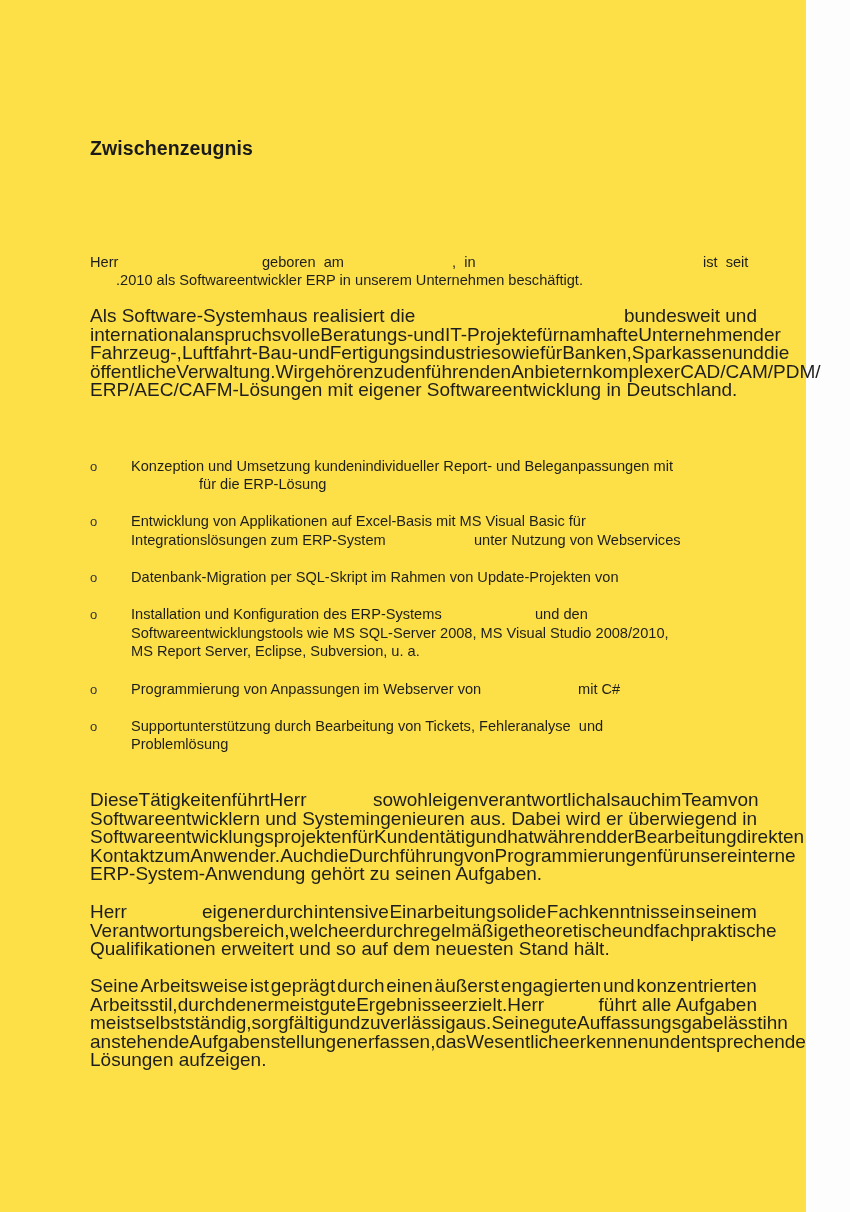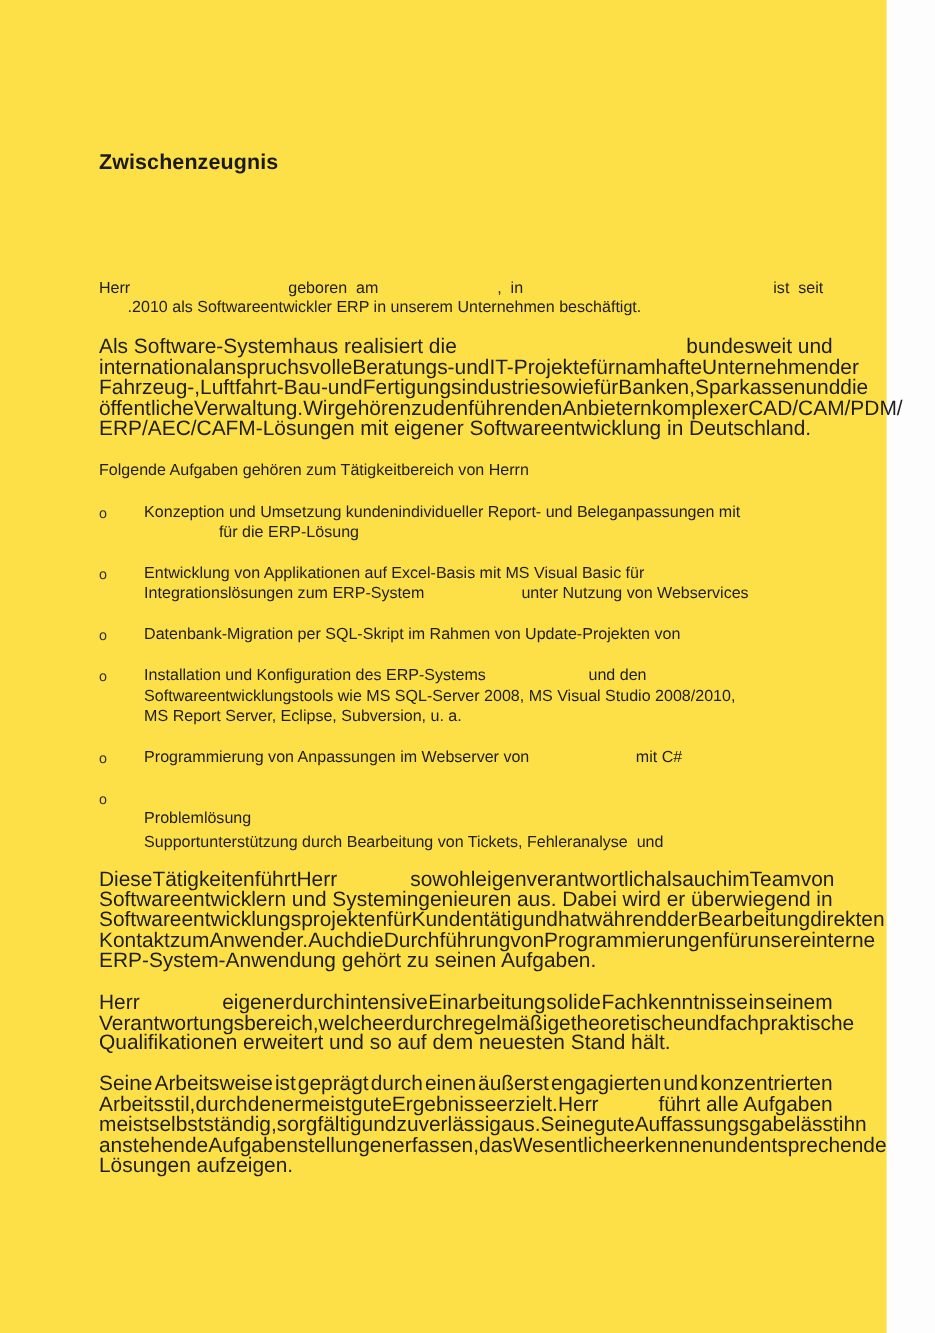--- a/index.html
+++ b/index.html
@@ -53,21 +53,20 @@
         <span id="cp2" style="display: flex; justify-content: space-between; width: 100%;"><span>Fahrzeug-,</span><span>Luftfahrt-</span><span>Bau-</span><span>und</span><span>Fertigungsindustrie</span><span>sowie</span><span>für</span><span>Banken,</span><span>Sparkassen</span><span>und</span><span>die</span></span>
       </div>
     <div class="row">
         <span id="cp3" style="display: flex; justify-content: space-between; width: 100%;"><span>öffentliche</span><span>Verwaltung.</span><span>Wir</span><span>gehören</span><span>zu</span><span>den</span><span>führenden</span><span>Anbietern</span><span>komplexer</span><span>CAD/CAM/PDM/</span></span>
       </div>
     <div class="row last">
         <span>ERP/AEC/CAFM-Lösungen mit eigener Softwareentwicklung in Deutschland.</span>
       </div>
   </div>
 
-  <span class="ln" style="left:90px; top:419px;">Folgende Aufgaben gehören zum Tätigkeitbereich von Herrn</span>
 
   <div>
 
     <div>
       <span class="bullet" style="top:458px;">o</span>
       <span class="ln" style="left:131px; top:457px;">Konzeption und Umsetzung kundenindividueller Report- und Beleganpassungen mit</span>
       <span class="ln" style="left:199px; top:475px;">für die ERP-Lösung</span>
     </div>
 
     <div>
@@ -91,21 +90,21 @@
     </div>
 
     <div>
       <span class="bullet" style="top:681px;">o</span>
       <span class="ln" style="left:131px; top:680px;">Programmierung von Anpassungen im Webserver von</span>
       <span class="ln" style="left:578px; top:680px;">mit C#</span>
     </div>
 
     <div>
       <span class="bullet" style="top:718px;">o</span>
-      <span class="ln" style="left:131px; top:717px;margin-top:40px;">Supportunterstützung durch Bearbeitung von Tickets, Fehleranalyse  und</span>
+      <span class="ln" style="left:131px; top:717px;">Supportunterstützung durch Bearbeitung von Tickets, Fehleranalyse  und</span>
       <span class="ln" style="left:131px; top:735px;">Problemlösung</span>
     </div>
   </div>
 
   <div class="just" style="top:791px;">
     <div class="row">
       <span style="display: block; justify-content: space-between; width: 178px;"><span id="ap0a" style="display: flex; justify-content: space-between; width: 178px;"><span>Diese</span><span>Tätigkeiten</span><span>führt</span><span>Herr</span></span></span>
       <span style="display: block; justify-content: space-between; width: 384px;"><span id="ap0b" style="display: flex; justify-content: space-between; width: 384px;"><span>sowohl</span><span>eigenverantwortlich</span><span>als</span><span>auch</span><span>im</span><span>Team</span><span>von</span></span></span>
     </div>
     <div class="row">

